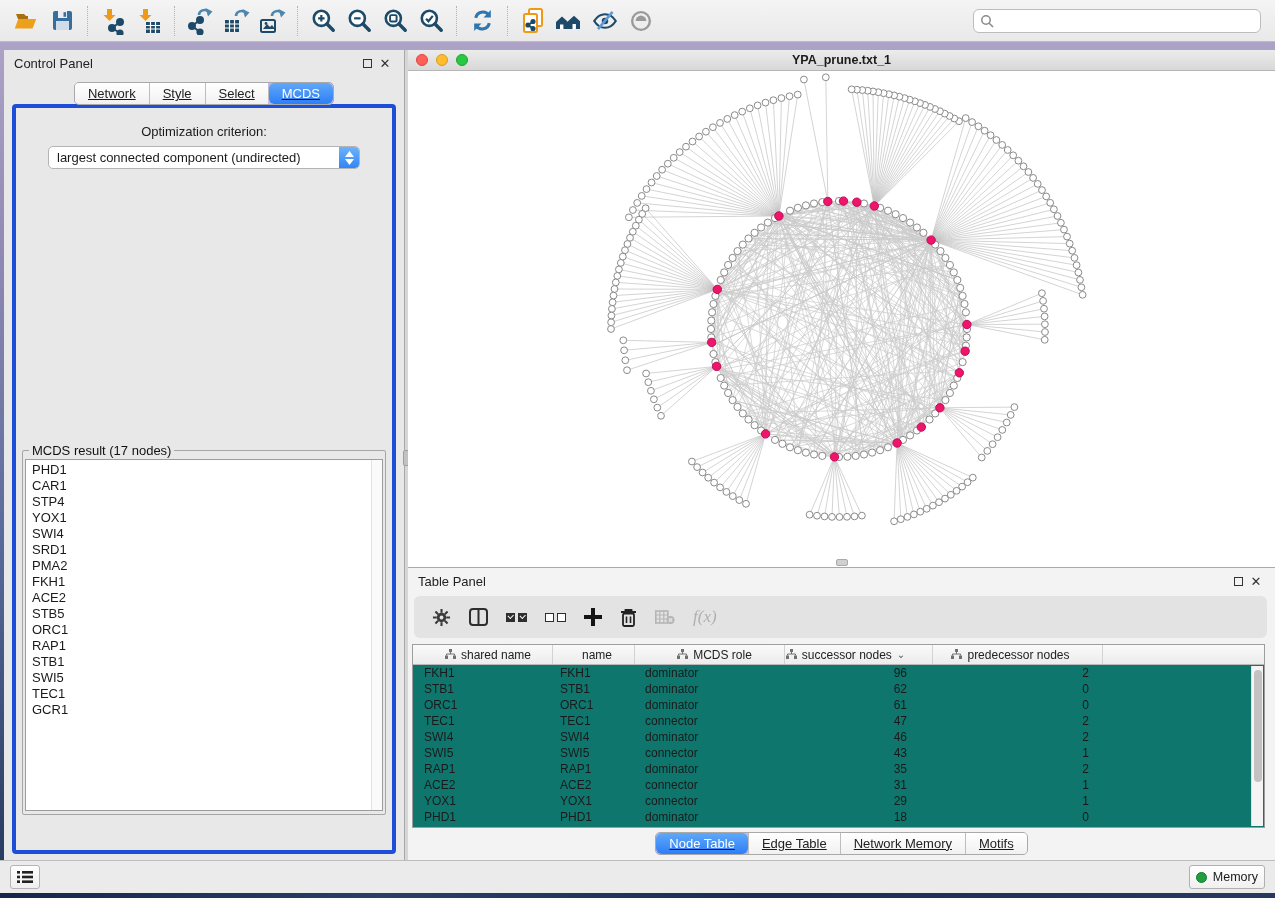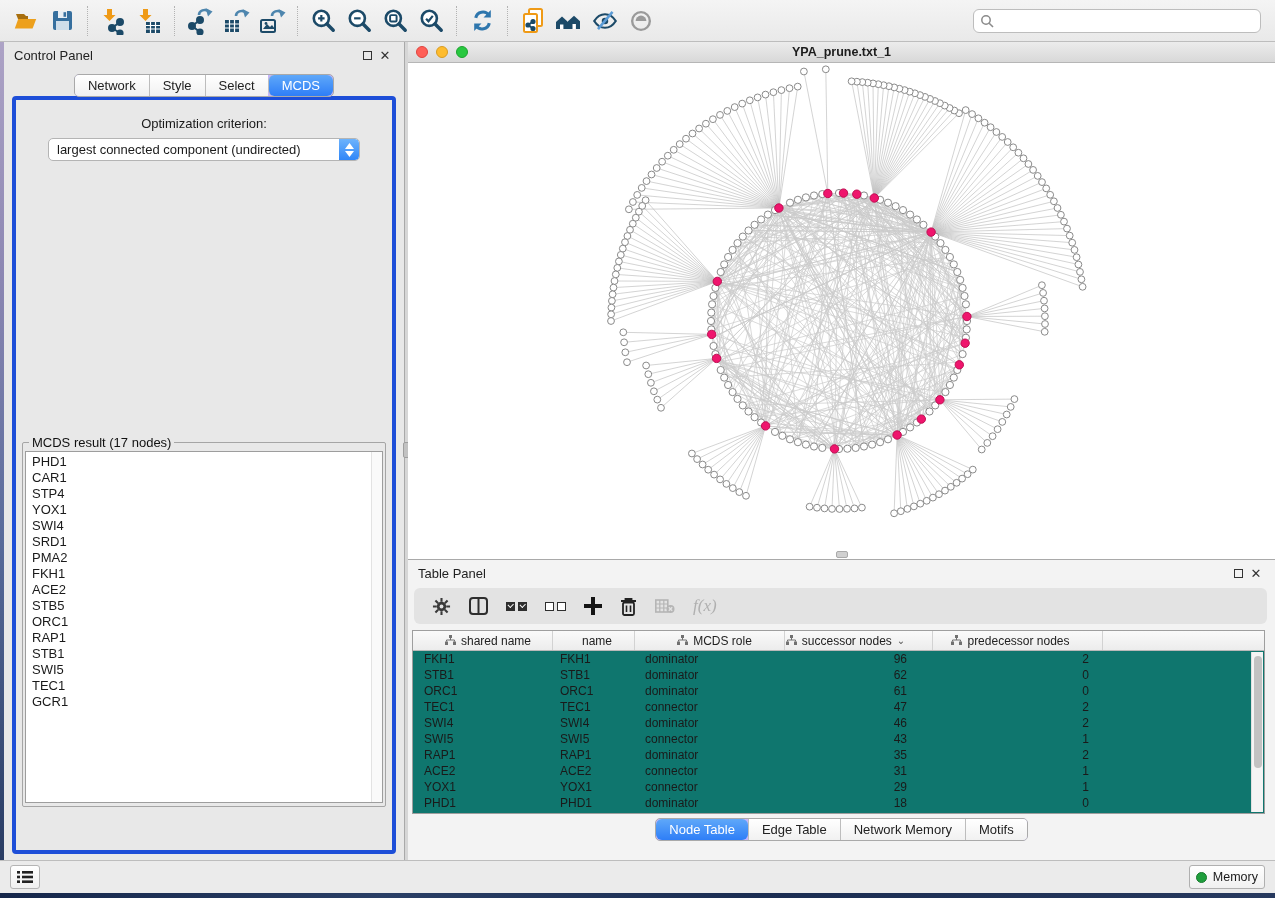--- a/index.html
+++ b/index.html
@@ -19,32 +19,32 @@
   .tbtn { width:36px; height:34px; display:flex; align-items:center; justify-content:center; border-radius:4px; }
   .tsep { width:0; height:30px; border-left:1px dotted #b3b3b3; margin:0 7px; }
   .search-wrap { margin-left:auto; margin-right:6px; }
   .search-box {
     width:288px; height:24px; background:#fff; border:1px solid #bdbdbd; border-radius:6px;
     display:flex; align-items:center; padding:0 6px; gap:5px;
   }
   .search-box input { border:none; outline:none; flex:1; font-size:12px; background:transparent; }
 
   
-  .main { flex:1; display:flex; min-height:0; }
+  .main { flex:1; display:flex; min-height:0;margin-top:8px; }
   .wall-strip { width:4px; flex:0 0 4px; }
 
   
   .cpanel { width:401px; flex:0 0 401px; background:#e8e8e8; display:flex; flex-direction:column; border-right:1px solid #a9a9a9; }
   .panel-head { height:26px; display:flex; align-items:center; padding:0 10px; font-size:13px; color:#222; }
   .panel-head .sp { flex:1; }
   .winbtn { width:18px; height:16px; display:flex; align-items:center; justify-content:center; color:#333; font-size:12px; }
   .float-glyph { width:9px; height:9px; border:1.5px solid #333; display:inline-block; }
   .close-glyph { font-weight:bold; font-size:13px; line-height:1; }
 
-  .seg-tabs { display:inline-flex; border:1px solid #a9a9a9; border-radius:5px; overflow:hidden; background:#c4b5fd; }
+  .seg-tabs { display:inline-flex; border:1px solid #a9a9a9; border-radius:5px; overflow:hidden; background:#c4b5fd;text-decoration:underline; }
   .seg-tab { padding:3px 13px; font-size:13px; background:linear-gradient(#ffffff,#f1f1f1); border-left:1px solid #bdbdbd; color:#222; }
   .seg-tab:first-child { border-left:none; }
   .seg-tab.active { background:linear-gradient(#5fa8f9,#2e7ef7); color:#fff;border-radius:6px; }
   .cp-tabwrap { display:flex; justify-content:center; margin-top:6px; position:relative; z-index:2; }
 
   .cp-content {
     margin:-1px 8px 6px 8px; border:4px solid #1d4ed8; border-radius:4px; flex:1;
     padding-top:16px; display:flex; flex-direction:column; align-items:center; min-height:0;
   }
   .crit-label { font-size:13px; }
@@ -89,21 +89,21 @@
   .tl-red { background:#ff5f57; border:1px solid #e0443e; }
   .tl-yellow { background:#febc2e; border:1px solid #d89c22; }
   .tl-green { background:#28c840; border:1px solid #1da32f; }
   .net-title { position:absolute; left:0; right:0; text-align:center; font-size:12.5px; font-weight:700; color:#1c1c1c; pointer-events:none; }
   .net-canvas { flex:1; background:#fff; position:relative; overflow:hidden; }
   .hsplit-handle { position:absolute; bottom:1px; left:50%; transform:translateX(-50%); width:12px; height:7px; background:#d0d0d0; border:1px solid #aaa; border-radius:2px; }
 
   
   .tpanel { flex:1; background:#f3f3f3; display:flex; flex-direction:column; min-height:0; }
   .tp-toolbar {
-    margin:2px 8px 6px 6px; height:36px; background:#e3e3e3; border-radius:6px;
+    margin:2px 8px 6px 6px; height:42px; background:#e3e3e3; border-radius:6px;
     display:flex; align-items:center; gap:18px; padding:0 18px;
   }
   .tpi { display:flex; align-items:center; justify-content:center; }
   .fx { font-family:"Liberation Serif","DejaVu Serif",serif; font-style:italic; font-size:17px; color:#b0b0b0; }
   .cbpair { display:flex; gap:3px; }
   .cb { width:9px; height:9px; }
   .cb.checked { background:#2e2e2e; position:relative; }
   .cb.checked::after { content:""; position:absolute; left:2px; top:1px; width:4px; height:2.5px; border-left:1.5px solid #fff; border-bottom:1.5px solid #fff; transform:rotate(-45deg); }
   .cb.empty { border:1.5px solid #2e2e2e; background:#fff; }
 

